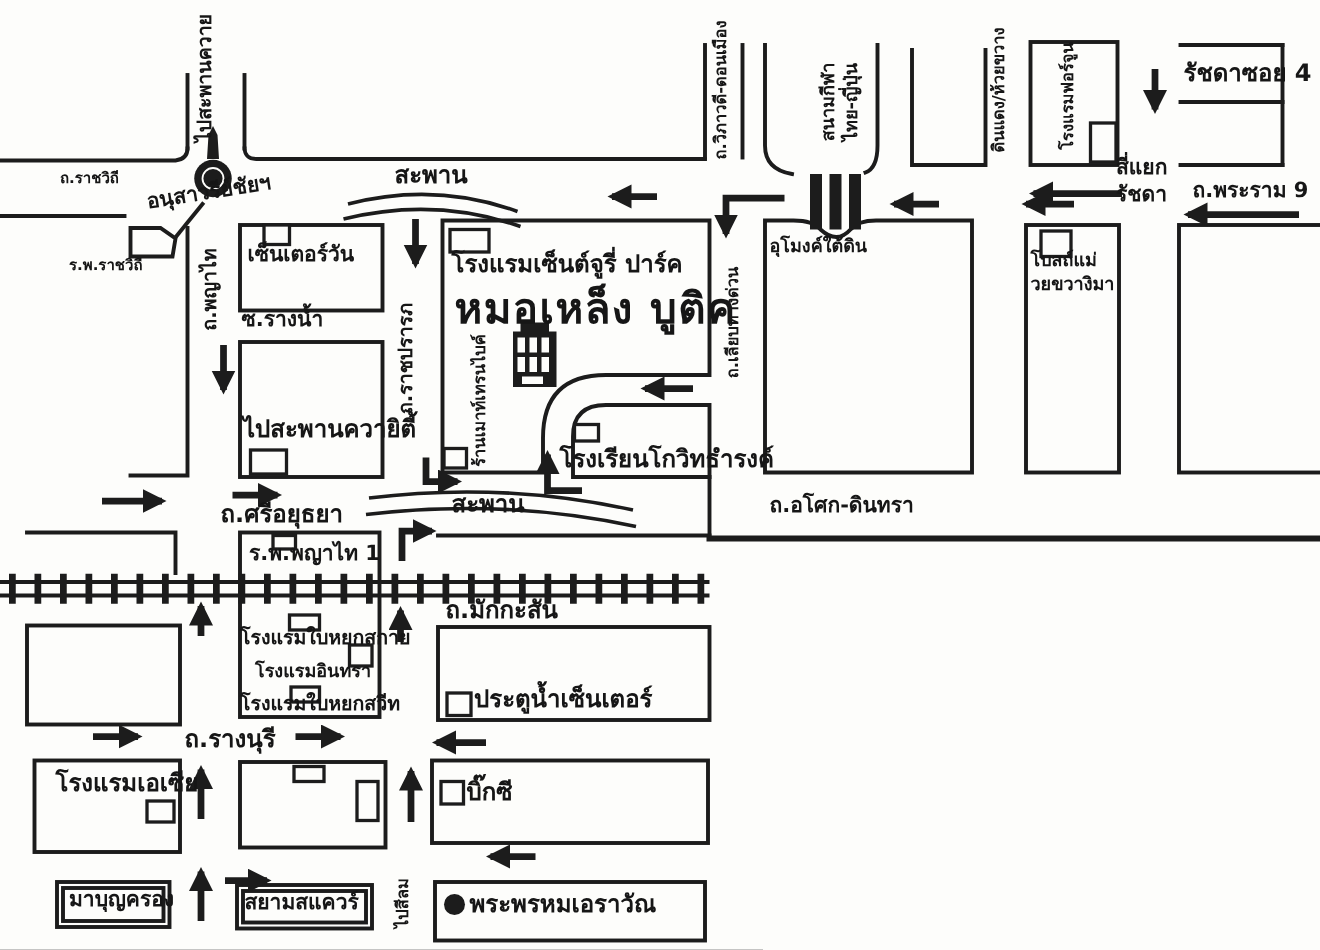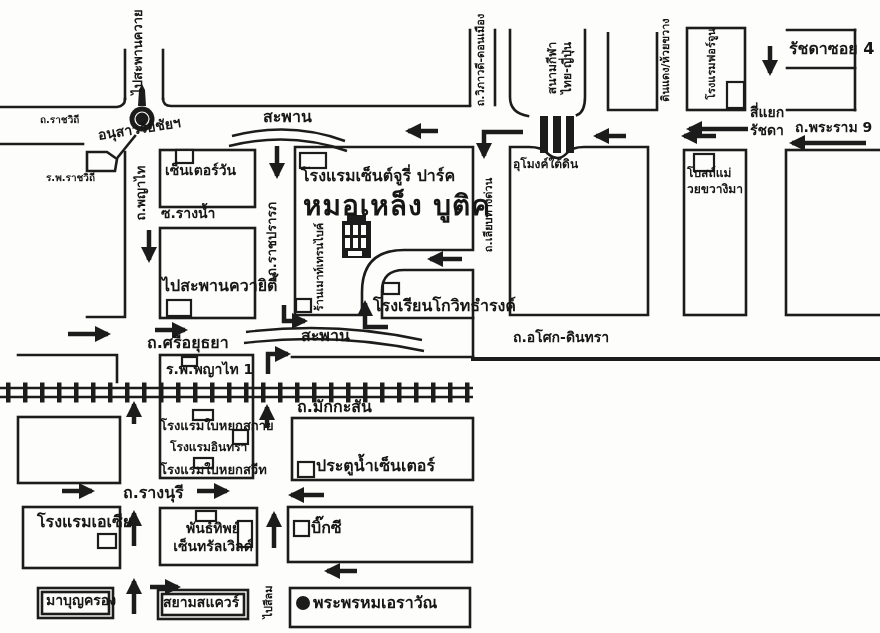--- a/index.html
+++ b/index.html
@@ -17,21 +17,21 @@
   .arrow{fill:none;stroke:#1c1c1c;stroke-width:4.5;marker-end:url(#ah);}
   .rail{fill:none;stroke:#1c1c1c;stroke-width:2.6;}
   .ties{fill:none;stroke:#1c1c1c;stroke-width:20;stroke-dasharray:4.5 12.5;}
   .bridge{fill:none;stroke:#1c1c1c;stroke-width:2.4;}
   .lbl{
     position:absolute;z-index:2;color:#161616;font-weight:700;font-size:16px;
     line-height:1.3;white-space:pre-line;width:max-content;
   }
   .fs11{font-size:13px}.fs12{font-size:12px}.fs14{font-size:14px}.fs15{font-size:10px}
   .big{font-size:28px;font-weight:800;letter-spacing:1px;}
-  .ctr{text-align:center;}
+  .ctr{}
   .tilt{transform:rotate(-9deg);transform-origin:left center;}
   .vlab{position:absolute;z-index:2;width:0;height:0;}
   .vlab>span{
     display:block;width:max-content;color:#161616;font-weight:700;
     line-height:1.25;white-space:pre-line;text-align:center;
     transform:translate(-50%,-50%) rotate(-90deg);
   }
 </style>
 </head>
 <body>
@@ -232,20 +232,18 @@
   <div class="lbl fs12" style="left:687px;top:166px">โบสถ์แม่
 วยขวางิมา</div>
   <div class="lbl fs14" style="left:166px;top:360px">ร.พ.พญาไท 1</div>
   <div class="lbl" style="left:297px;top:397px">ถ.มักกะสัน</div>
   <div class="lbl fs11" style="left:160px;top:418px">โรงแรมใบหยกสกาย</div>
   <div class="lbl fs12" style="left:170px;top:440px">โรงแรมอินทรา</div>
   <div class="lbl fs11" style="left:160px;top:462px">โรงแรมใบหยกสวีท</div>
   <div class="lbl" style="left:316px;top:456px">ประตูน้ำเซ็นเตอร์</div>
   <div class="lbl" style="left:123px;top:483px">ถ.รางนุรี</div>
   <div class="lbl" style="left:37px;top:512px">โรงแรมเอเซีย</div>
-  <div class="lbl fs14 ctr" style="left:169px;top:519px;width:88px">พันธ์ทิพย์
-เซ็นทรัลเวิลด์</div>
   <div class="lbl" style="left:311px;top:518px">บิ๊กซี</div>
   <div class="lbl fs14" style="left:46px;top:591px">มาบุญครอง</div>
   <div class="lbl fs14" style="left:163px;top:593px">สยามสแควร์</div>
   <div class="lbl" style="left:313px;top:593px">พระพรหมเอราวัณ</div>
 
 </div>
 
 </body></html>

